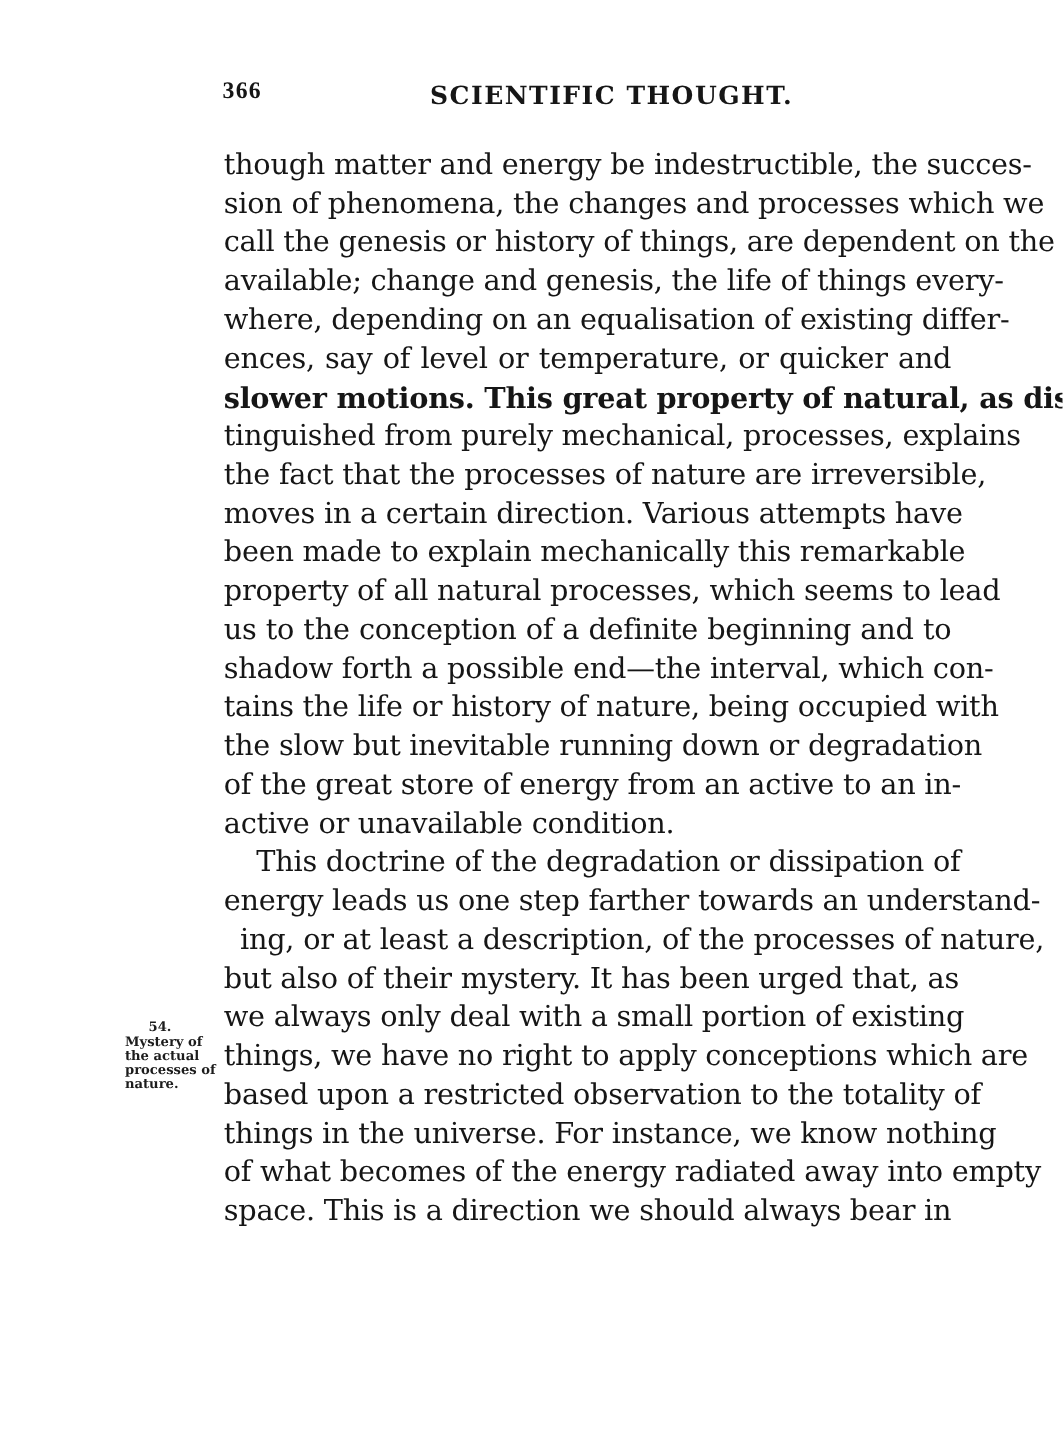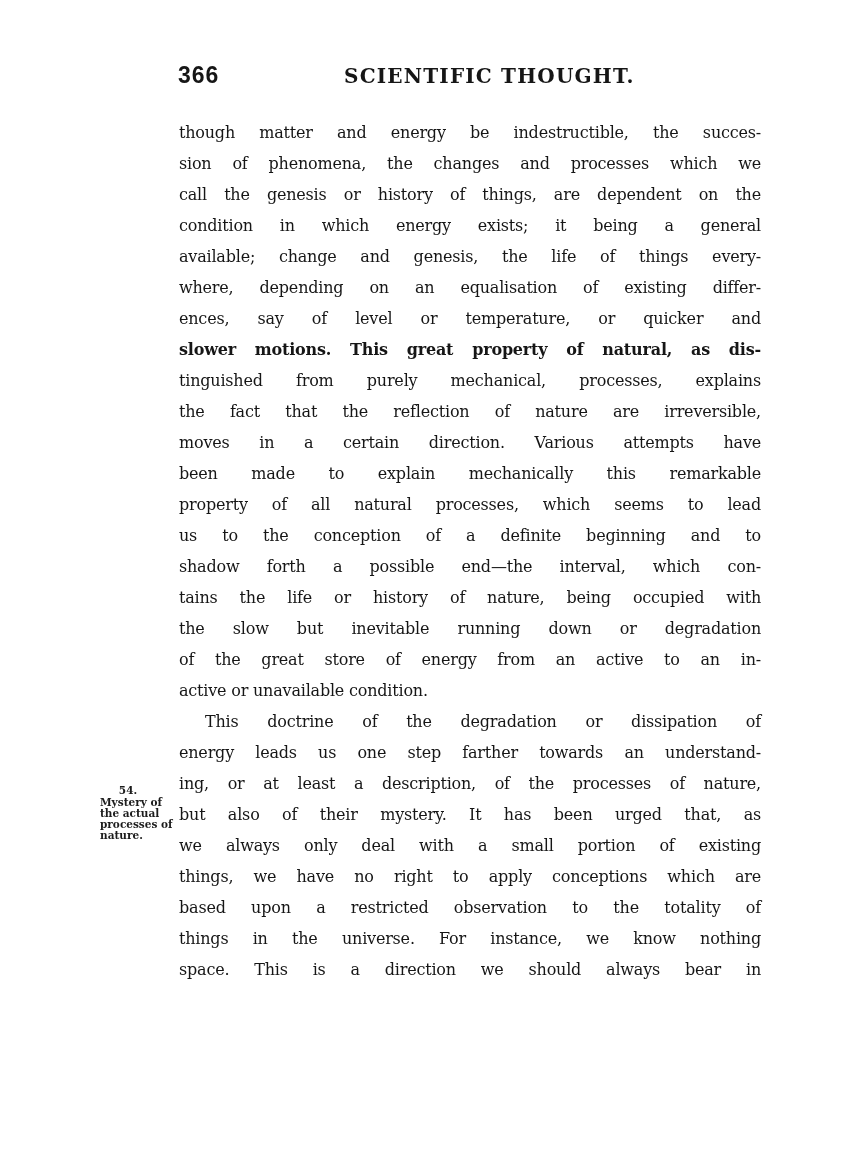--- a/index.html
+++ b/index.html
@@ -19,60 +19,60 @@
       position: absolute;
       top: 62px;
       left: 178px;
       width: 585px;
       height: 30px;
     }
     .page-number {
       position: absolute;
       left: 0;
       top: 0;
-      font-size: 23px;
+      font-size: 19px;
       font-weight: bold;
       letter-spacing: 1px;
-      font-family: Liberation Sans, sans-serif;
+      font-family: Liberation Serif, serif;
       text-align: center;
     }
     .running-title {
       position: absolute;
       left: 166px;
       top: 2px;
       font-size: 20px;
       font-weight: bold;
       letter-spacing: 1.2px;
       font-family: "DejaVu Serif", serif;
     }
     .body-text {
       position: absolute;
       top: 117px;
       left: 179px;
       width: 582px;
     }
     .line {
       height: 31px;
       line-height: 31px;
-      font-size: 16px;
+      font-size: 23px;
       white-space: nowrap;
       text-align: justify;
       text-align-last: justify;
       font-family: "DejaVu Serif", serif;
       letter-spacing: -0.2px;
     }
     .line.last {
       text-align-last: left;
     }
     .line.indent {
       padding-left: 26px;
     }
     .sidenote {
       position: absolute;
-      top: 785px;
+      top: 817px;
       left: 100px;
       width: 80px;
       font-family: "DejaVu Serif", serif;
       font-weight: bold;
       font-size: 10.5px;
       line-height: 11px;
       color: #1c1c1c;
     }
     .sidenote-number {
       text-align: center;
@@ -99,41 +99,41 @@
   <span class="sidenote-line">the actual</span>
   <span class="sidenote-line">processes of</span>
   <span class="sidenote-line">nature.</span>
 </div>
 
 <div class="body-text">
   <div class="paragraph">
     <div class="line" style="white-space: nowrap;">though matter and energy be indestructible, the succes-</div>
     <div class="line" style="white-space: nowrap;">sion of phenomena, the changes and processes which we</div>
     <div class="line" style="white-space: nowrap;">call the genesis or history of things, are dependent on the</div>
-    <div class="line" style="white-space: nowrap;">condition in which energy exists; it being a general</div>
     <div class="line" style="white-space: nowrap;">available; change and genesis, the life of things every-</div>
     <div class="line" style="white-space: nowrap;">where, depending on an equalisation of existing differ-</div>
     <div class="line" style="white-space: nowrap;">ences, say of level or temperature, or quicker and</div>
     <div class="line" style="white-space: nowrap; font-weight: bold;">slower motions.  This great property of natural, as dis-</div>
     <div class="line" style="white-space: nowrap;">tinguished from purely mechanical, processes, explains</div>
-    <div class="line" style="white-space: nowrap;">the fact that the reflection of nature are irreversible,</div>
+    <div class="line" style="white-space: nowrap;">the fact that the processes of nature are irreversible,</div>
     <div class="line" style="white-space: nowrap;">moves in a certain direction.  Various attempts have</div>
     <div class="line" style="white-space: nowrap;">been made to explain mechanically this remarkable</div>
     <div class="line" style="white-space: nowrap;">property of all natural processes, which seems to lead</div>
     <div class="line" style="white-space: nowrap;">us to the conception of a definite beginning and to</div>
     <div class="line" style="white-space: nowrap;">shadow forth a possible end—the interval, which con-</div>
     <div class="line" style="white-space: nowrap;">tains the life or history of nature, being occupied with</div>
     <div class="line" style="white-space: nowrap;">the slow but inevitable running down or degradation</div>
     <div class="line" style="white-space: nowrap;">of the great store of energy from an active to an in-</div>
     <div class="line last" style="white-space: nowrap;">active or unavailable condition.</div>
   </div>
   <div class="paragraph">
     <div class="line indent" style="white-space: nowrap;">This doctrine of the degradation or dissipation of</div>
     <div class="line" style="white-space: nowrap;">energy leads us one step farther towards an understand-</div>
-    <div class="line" style="white-space: nowrap;">ing, or at least a description, of the processes of nature,</div>
+    <div class="line" style="white-space: nowrap; margin-left: 13px;">ing, or at least a description, of the processes of nature,</div>
     <div class="line" style="white-space: nowrap;">but also of their mystery.  It has been urged that, as</div>
     <div class="line" style="white-space: nowrap;">we always only deal with a small portion of existing</div>
     <div class="line" style="white-space: nowrap;">things, we have no right to apply conceptions which are</div>
     <div class="line" style="white-space: nowrap;">based upon a restricted observation to the totality of</div>
     <div class="line" style="white-space: nowrap;">things in the universe.  For instance, we know nothing</div>
+    <div class="line" style="white-space: nowrap;">of what becomes of the energy radiated away into empty</div>
     <div class="line" style="white-space: nowrap;">space.  This is a direction we should always bear in</div>
   </div>
 </div>
 
 </body></html>

